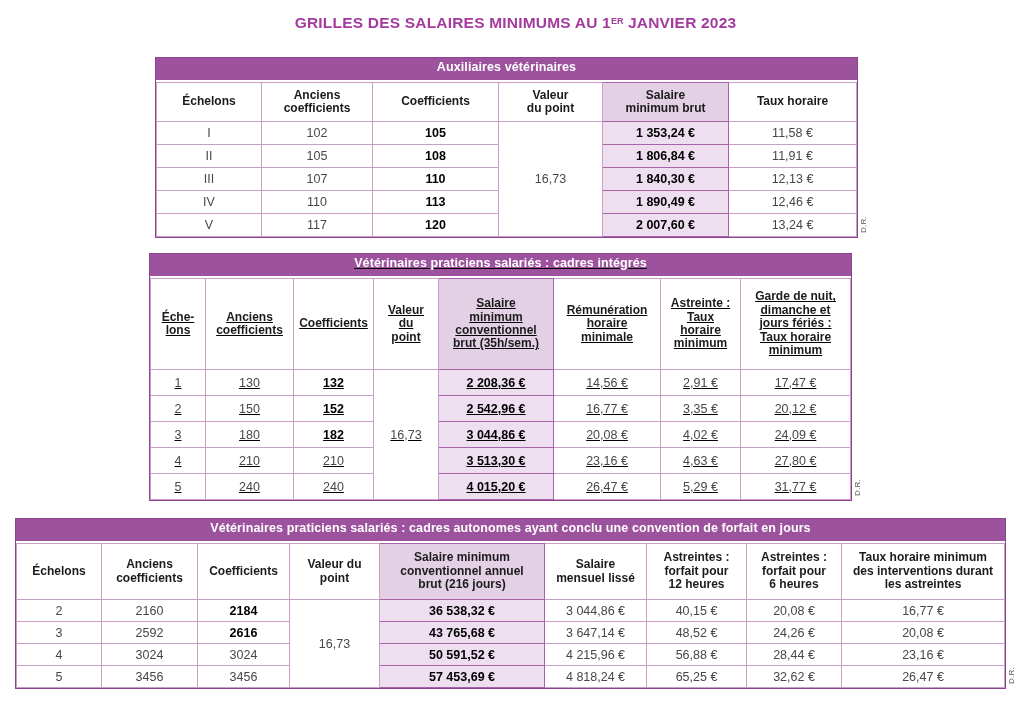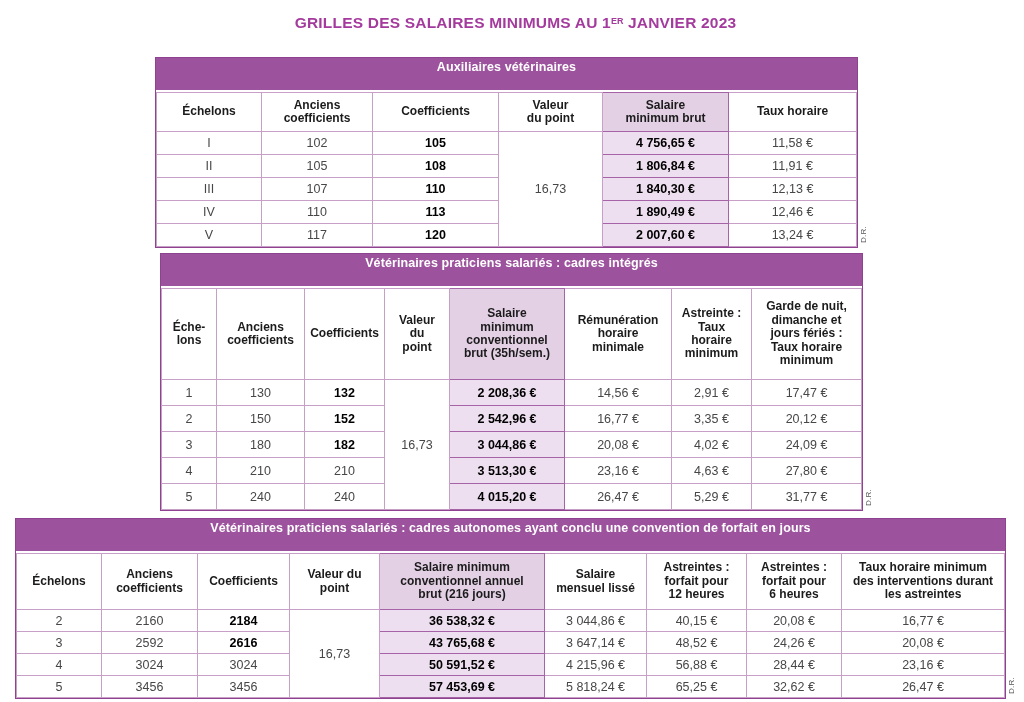--- a/index.html
+++ b/index.html
@@ -26,21 +26,21 @@
     letter-spacing:0.2px;
   }
   .title sup{font-size:9px;vertical-align:4px;letter-spacing:0;}
   .table-block{
     position:absolute;
     box-sizing:border-box;
     border:1.5px solid #8e4290;
     background:#fff;
   }
   .bar{
-    height:32px;line-height:19px;
+    height:22px;line-height:19px;
     background:var(--purple);
     color:#fff;font-weight:bold;font-size:12.5px;
     text-align:center;
     letter-spacing:0.1px;
     white-space:nowrap;
     overflow:hidden;
   }
   table{
     border-collapse:collapse;
     table-layout:fixed;
@@ -109,21 +109,21 @@
 minimum brut</th>
               <th>Taux horaire</th>
             </tr>
           </thead>
           <tbody>
             <tr>
               <td>I</td>
               <td>102</td>
               <td class="b">105</td>
               <td class="point" rowspan="5">16,73</td>
-              <td class="b hl">4 756,65 €</td>
+              <td class="b hl">1 353,24 €</td>
               <td>11,58 €</td>
             </tr>
             <tr>
               <td>II</td>
               <td>105</td>
               <td class="b">108</td>
               <td class="b hl">1 806,84 €</td>
               <td>11,91 €</td>
             </tr>
             <tr>
@@ -144,21 +144,21 @@
               <td>V</td>
               <td>117</td>
               <td class="b">120</td>
               <td class="b hl">2 007,60 €</td>
               <td>13,24 €</td>
             </tr>
           </tbody>
         </table>
         <span class="credit">D.R.</span>
       </div>
-      <div class="table-block t1" style="left: 160px; top: 253px; width: 703px;">
+      <div class="table-block t1" style="left: 149px; top: 253px; width: 703px; text-decoration: underline;">
         <div class="bar">Vétérinaires praticiens salariés : cadres intégrés</div>
         <table>
           <colgroup>
             <col style="width: 55px;">
             <col style="width: 88px;">
             <col style="width: 80px;">
             <col style="width: 65px;">
             <col style="width: 115px;">
             <col style="width: 107px;">
             <col style="width: 80px;">
@@ -311,21 +311,21 @@
               <td>4 215,96 €</td>
               <td>56,88 €</td>
               <td>28,44 €</td>
               <td>23,16 €</td>
             </tr>
             <tr>
               <td>5</td>
               <td>3456</td>
               <td>3456</td>
               <td class="b hl">57 453,69 €</td>
-              <td>5 818,24 €</td>
+              <td>4 818,24 €</td>
               <td>65,25 €</td>
               <td>32,62 €</td>
               <td>26,47 €</td>
             </tr>
           </tbody>
         </table>
         <span class="credit">D.R.</span>
       </div>
     </div>
 </div>

